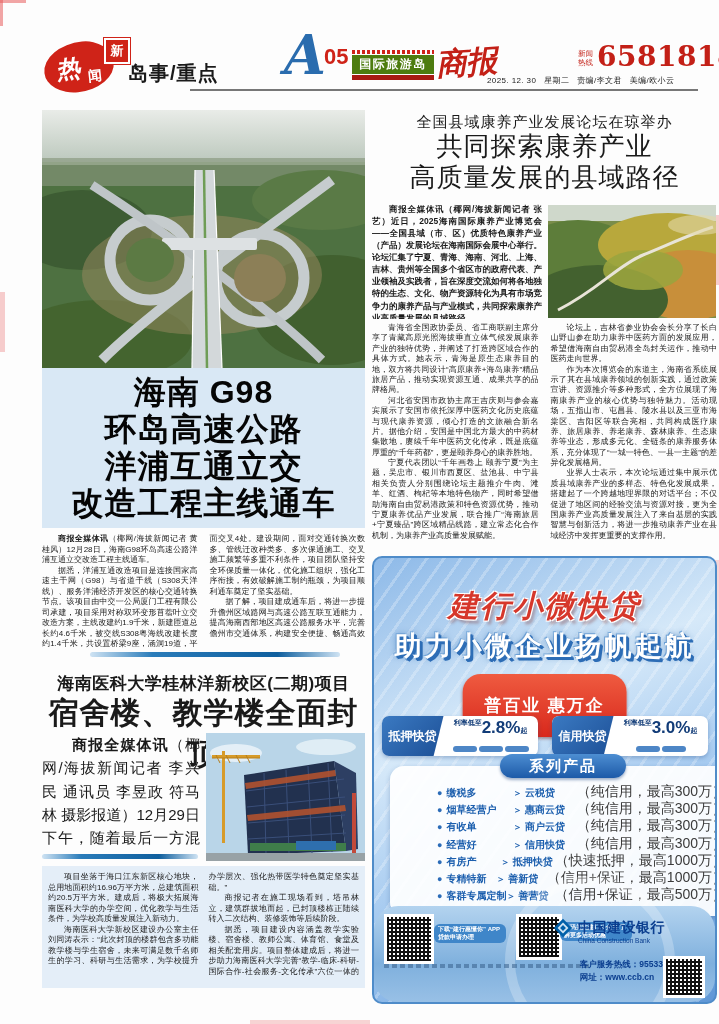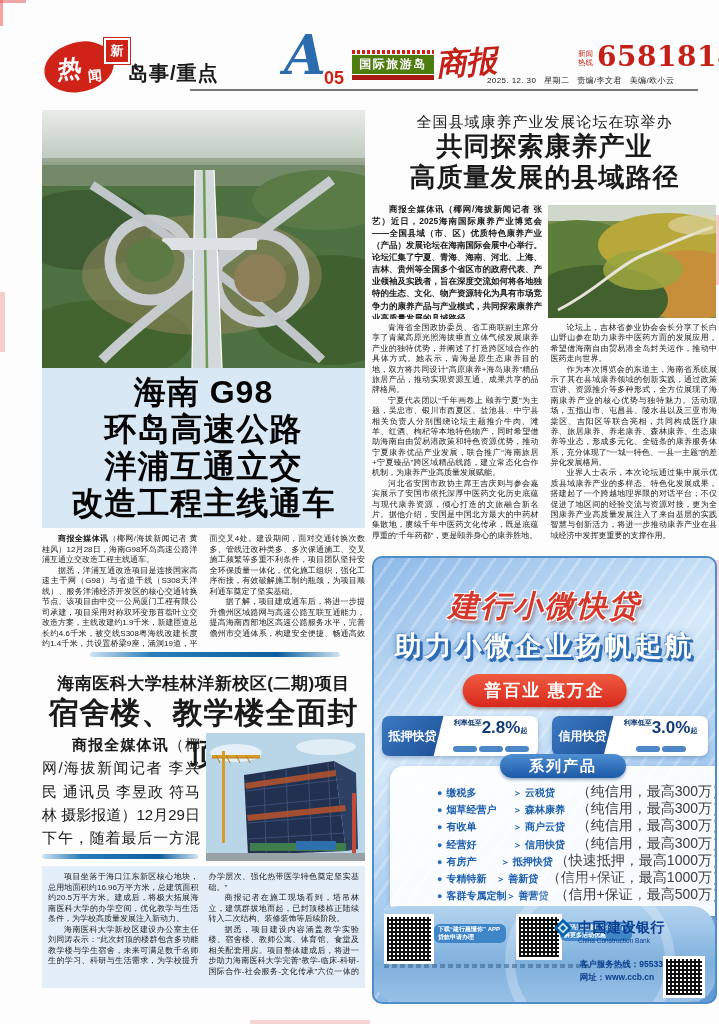--- a/index.html
+++ b/index.html
@@ -12,21 +12,21 @@
   .logo-island{position:absolute;left:0;top:4px;width:70px;height:50px;background:#cf2318;
     border-radius:58% 42% 55% 45%/55% 48% 52% 45%;transform:rotate(-6deg);}
   .logo-hot{position:absolute;left:12px;top:10px;color:#fff;font-size:24px;font-weight:900;font-style:italic;}
   .logo-wen{position:absolute;right:13px;bottom:5px;color:#fff;font-size:14px;font-weight:700;}
   .logo-seal{position:absolute;right:0;top:0;width:22px;height:22px;background:#cf2318;border:2px solid #fff;
     outline:1px solid #cf2318;color:#fff;font-size:13px;font-weight:700;display:flex;align-items:center;justify-content:center;}
   .section-title{position:absolute;left:128px;top:60px;font-size:20px;font-weight:800;letter-spacing:1px;}
   .hdr-rule{position:absolute;left:190px;top:89px;width:508px;height:2px;background:#777;}
   .a-letter{position:absolute;left:284px;top:28px;font-family:"DejaVu Serif",serif;font-style:italic;
     font-size:54px;color:#2a6cae;font-weight:700;line-height:1;}
-  .page-num{position:absolute;left:324px;top:68px;font-size:18px;font-weight:700;color:#cf2318;}
+  .page-num{position:absolute;left:324px;top:44px;font-size:22px;font-weight:700;color:#cf2318;}
   .mast{position:absolute;left:352px;top:50px;width:82px;}
   .mast-top{height:4px;background:repeating-linear-gradient(90deg,#cf2318 0 3px,transparent 3px 5px);margin-bottom:1px;}
   .mast-box{height:19px;background:#4d7c0f;color:#fff;font-size:12px;font-weight:700;letter-spacing:1.5px;
     display:flex;align-items:center;justify-content:center;}
   .mast-bot{height:5px;background:#a81a12;margin-top:1px;}
   .mast-script{position:absolute;left:436px;top:42px;font-family:"DejaVu Serif",serif;font-size:31px;
     font-weight:900;font-style:italic;color:#c32017;transform:rotate(-4deg);letter-spacing:-1px;}
   .hotline-label{position:absolute;left:578px;top:50px;font-size:7.5px;line-height:1.15;color:#c32017;font-weight:400;}
   .hotline-num{position:absolute;left:597px;top:40px;font-family:"DejaVu Serif",serif;font-size:28px;
     font-weight:900;color:#c32017;letter-spacing:.5px;}
@@ -48,38 +48,38 @@
   .campus-hl{position:absolute;left:42px;top:693px;width:323px;text-align:center;font-size:30px;font-weight:900;letter-spacing:1px;}
   .campus-lead{position:absolute;left:42px;top:733px;width:158px;height:118px;font-size:15px;line-height:1.55;
     text-align:justify;overflow:hidden;}
   .campus-lead p{margin:0;text-indent:2em;}
   .campus-panel{position:absolute;left:42px;top:866px;width:323px;height:122px;background:#e4eef8;
     padding:6px 6px;box-sizing:border-box;}
   .b2{position:static;column-count:2;column-gap:10px;height:110px;font-size:8px;line-height:1.32;text-align:justify;overflow:hidden;}
   .b2 p{margin:0;text-indent:2em;}
   
   .forum-kicker{position:absolute;left:372px;top:113px;width:345px;text-align:center;font-size:15px;font-weight:500;letter-spacing:1px;}
-  .forum-hl{position:absolute;left:372px;top:131px;width:345px;text-align:center;font-size:26px;font-weight:700;line-height:1.18;letter-spacing:1px;}
+  .forum-hl{position:absolute;left:372px;top:131px;width:345px;text-align:center;font-size:26px;font-weight:400;line-height:1.18;letter-spacing:1px;}
   .forum-lead{position:absolute;left:372px;top:203px;width:170px;height:116px;font-size:8.5px;line-height:1.42;
     font-weight:700;text-align:justify;overflow:hidden;}
   .forum-lead p{margin:0;text-indent:2em;}
   .b3{left:372px;top:323px;width:345px;height:228px;column-count:2;font-size:8px;line-height:1.3;}
   
   .ad{position:absolute;left:372px;top:556px;width:345px;height:448px;border-radius:10px;
     border:2px solid #4f8cc9;box-sizing:border-box;overflow:hidden;
     background:linear-gradient(155deg,#6fa8dd 0%,#8db9e8 0%,#d6e9f9 35%,#9cc4ee 65%,#5f97d6 100%);}
   .ad::before{content:"";position:absolute;inset:0;
     background:repeating-linear-gradient(125deg,rgba(255,255,255,.25) 0 3px,transparent 3px 14px);}
   .ad-title{position:absolute;left:0;top:28px;width:100%;text-align:center;font-size:30px;font-weight:900;font-style:italic;
     color:#d6372b;letter-spacing:2px;
     text-shadow:1px 1px 0 #fff,-1px -1px 0 #fff,1px -1px 0 #fff,-1px 1px 0 #fff,3px 4px 3px rgba(120,30,20,.35);}
   .ad-sub{position:absolute;left:0;top:70px;width:100%;text-align:center;font-size:27px;font-weight:900;color:#fff;
     letter-spacing:3px;text-shadow:2px 2px 0 #2d6db6,3px 3px 0 #2d6db6,0 0 6px rgba(30,90,160,.6),-1px -1px 0 #7fb0e0;}
   .ad-slogan{position:absolute;left:50%;top:116px;transform:translateX(-50%);background:linear-gradient(180deg,#ef5b40,#d8281c);
-    color:#fff;font-size:17px;font-weight:900;letter-spacing:2px;padding:5px 22px;border-radius:18px;
+    color:#fff;font-size:17px;font-weight:900;letter-spacing:2px;padding:20px 22px;border-radius:18px;
     box-shadow:0 2px 3px rgba(100,20,10,.4);white-space:nowrap;}
   .rate-row{position:absolute;left:0;top:158px;width:100%;display:flex;justify-content:center;gap:14px;}
   .rate-card{width:156px;height:40px;background:#fff;border-radius:7px;display:flex;box-shadow:0 2px 4px rgba(40,80,140,.35);overflow:hidden;}
   .rate-tag{width:62px;background:linear-gradient(135deg,#3b7ac2,#1c4f96);color:#fff;font-size:12px;font-weight:800;
     display:flex;align-items:center;justify-content:center;clip-path:polygon(0 0,100% 0,84% 100%,0 100%);}
   .rate-val{flex:1;padding:3px 2px 0 2px;color:#123c78;text-align:center;line-height:1;}
   .rate-val .pre{font-size:7px;font-weight:700;vertical-align:top;}
   .rate-val .big{font-size:17px;font-weight:900;}
   .rate-val .suf{font-size:7px;font-weight:700;}
   .micros{margin-top:3px;}
@@ -254,22 +254,22 @@
       <ellipse cx="120" cy="40" rx="70" ry="32" fill="#b8a83c"></ellipse>
       <ellipse cx="140" cy="80" rx="60" ry="35" fill="#c88f3a"></ellipse>
       <ellipse cx="50" cy="95" rx="70" ry="35" fill="#43612f"></ellipse>
       <ellipse cx="95" cy="65" rx="40" ry="20" fill="#9aa43e" opacity=".9"></ellipse>
       <path d="M10,105 C50,85 70,60 95,50 C120,40 140,30 165,22" fill="none" stroke="#e8e4d8" stroke-width="3"></path>
       <ellipse cx="150" cy="20" rx="30" ry="10" fill="#e2d8a8" opacity=".6"></ellipse>
     </svg>
   </div>
   <div class="body-cols b3">
     <p>青海省全国政协委员、省工商联副主席分享了青藏高原光照海拔垂直立体气候发展康养产业的独特优势，并阐述了打造跨区域合作的具体方式。她表示，青海是原生态康养目的地，双方将共同设计“高原康养+海岛康养”精品旅居产品，推动实现资源互通、成果共享的品牌格局。</p>
+    <p>河北省安国市政协主席王吉庆则与参会嘉宾展示了安国市依托深厚中医药文化历史底蕴与现代康养资源，倾心打造的文旅融合新名片。据他介绍，安国是中国北方最大的中药材集散地，赓续千年中医药文化传承，既是底蕴厚重的“千年药都”，更是颐养身心的康养胜地。</p>
     <p>宁夏代表团以“千年画卷上 颐养宁夏”为主题，吴忠市、银川市西夏区、盐池县、中宁县相关负责人分别围绕论坛主题推介牛肉、滩羊、红酒、枸杞等本地特色物产，同时希望借助海南自由贸易港政策和特色资源优势，推动宁夏康养优品产业发展，联合推广“海南旅居+宁夏臻品”跨区域精品线路，建立常态化合作机制，为康养产业高质量发展赋能。</p>
-    <p>河北省安国市政协主席王吉庆则与参会嘉宾展示了安国市依托深厚中医药文化历史底蕴与现代康养资源，倾心打造的文旅融合新名片。据他介绍，安国是中国北方最大的中药材集散地，赓续千年中医药文化传承，既是底蕴厚重的“千年药都”，更是颐养身心的康养胜地。</p>
     <p>论坛上，吉林省参业协会会长分享了长白山野山参在助力康养中医药方面的发展应用，希望借海南自由贸易港全岛封关运作，推动中医药走向世界。</p>
     <p>作为本次博览会的东道主，海南省系统展示了其在县域康养领域的创新实践，通过政策宣讲、资源推介等多种形式，全方位展现了海南康养产业的核心优势与独特魅力。活动现场，五指山市、屯昌县、陵水县以及三亚市海棠区、吉阳区等联合亮相，共同构成医疗康养、旅居康养、养老康养、森林康养、生态康养等业态，形成多元化、全链条的康养服务体系，充分体现了“一城一特色、一县一主题”的差异化发展格局。</p>
     <p>业界人士表示，本次论坛通过集中展示优质县域康养产业的多样态、特色化发展成果，搭建起了一个跨越地理界限的对话平台；不仅促进了地区间的经验交流与资源对接，更为全国康养产业高质量发展注入了来自基层的实践智慧与创新活力，将进一步推动康养产业在县域经济中发挥更重要的支撑作用。</p>
   </div>
 
   <div class="ad">
     <div class="ad-title">建行小微快贷</div>
     <div class="ad-sub">助力小微企业扬帆起航</div>
     <div class="ad-slogan">普百业 惠万企</div>
 
@@ -297,21 +297,21 @@
             <span class="dot">●</span>
             <span class="cond">缴税多</span>
             <span class="arr">＞</span>
             <span class="prod">云税贷</span>
             <span class="desc">（纯信用，最高300万）</span>
           </div>
         <div class="srow">
             <span class="dot">●</span>
             <span class="cond">烟草经营户</span>
             <span class="arr">＞</span>
-            <span class="prod">森林康养</span>
+            <span class="prod">惠商云贷</span>
             <span class="desc">（纯信用，最高300万）</span>
           </div>
         <div class="srow">
             <span class="dot">●</span>
             <span class="cond">有收单</span>
             <span class="arr">＞</span>
             <span class="prod">商户云贷</span>
             <span class="desc">（纯信用，最高300万）</span>
           </div>
         <div class="srow">

